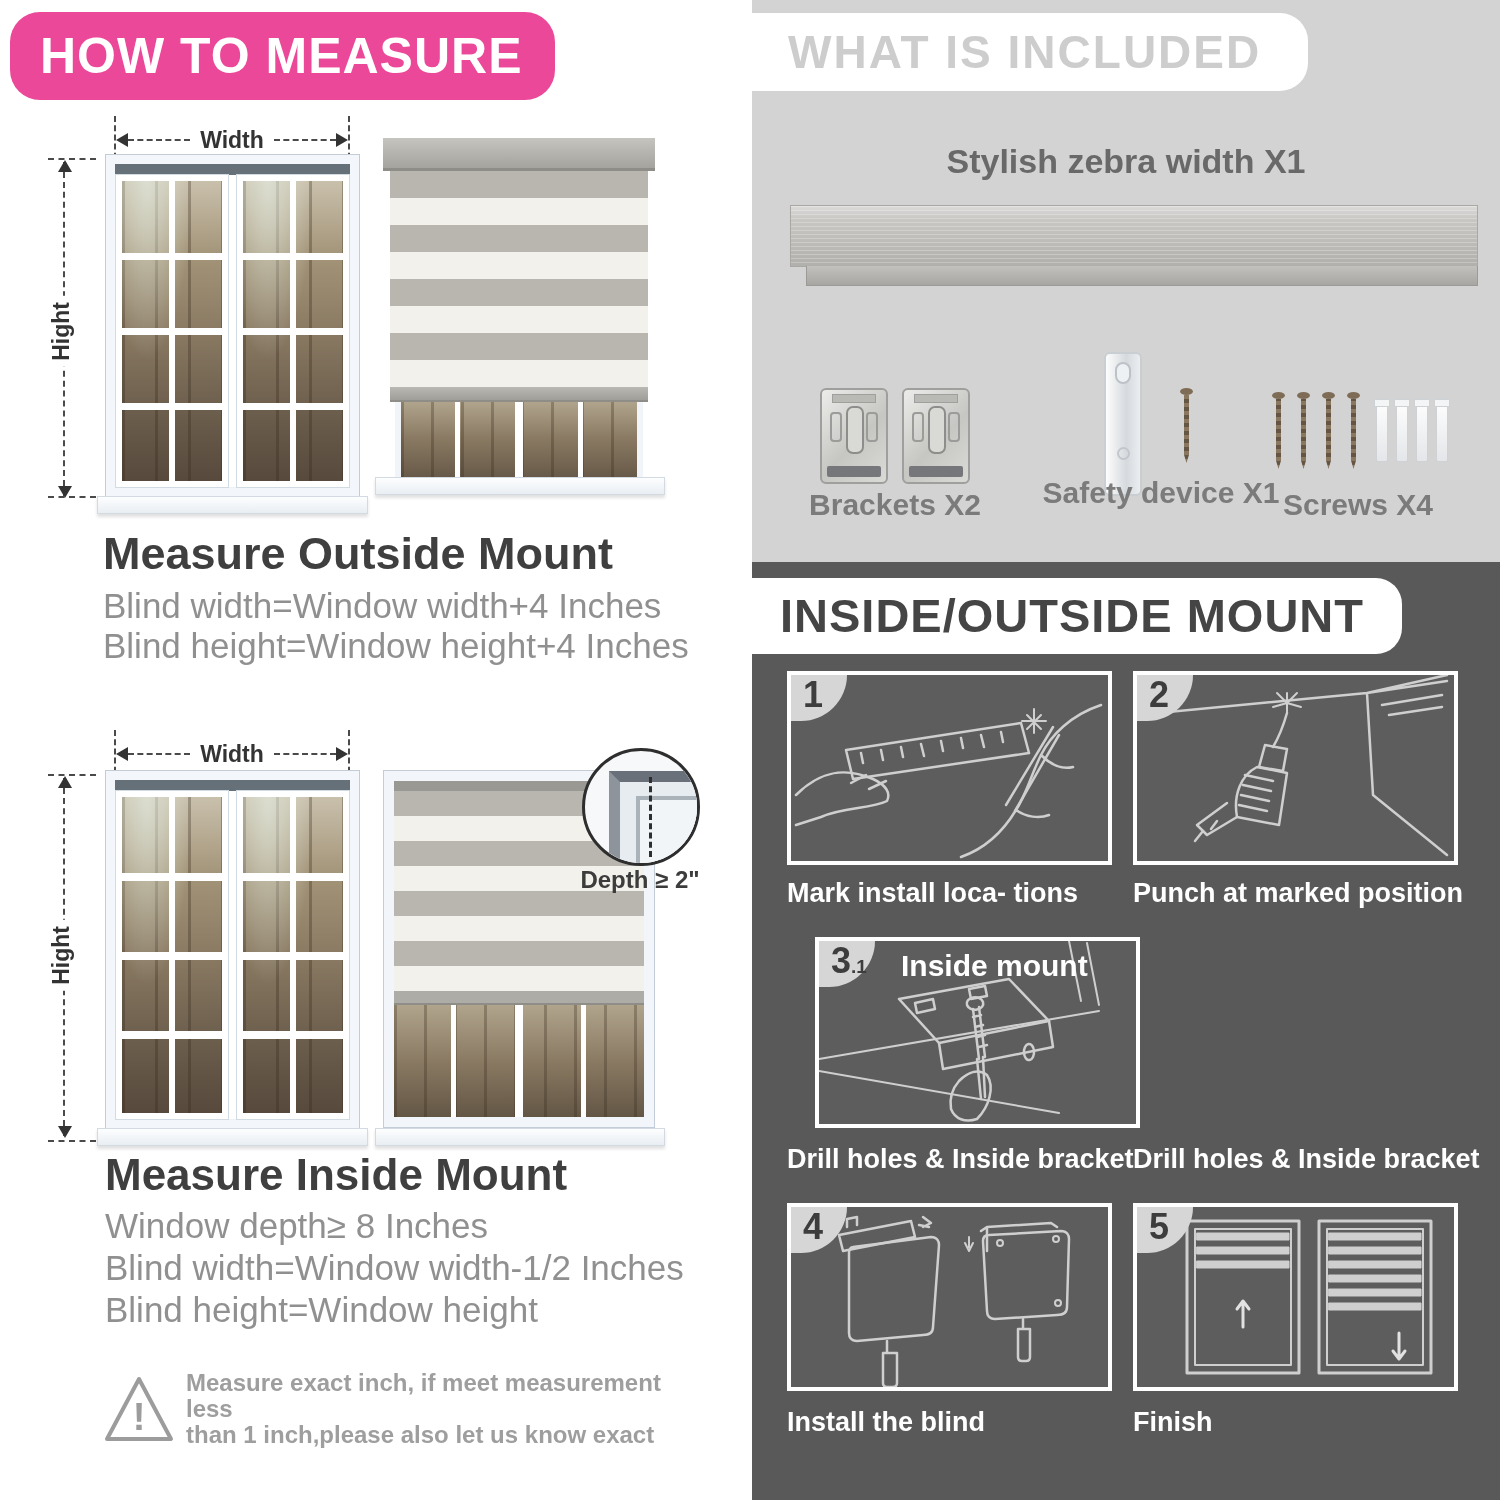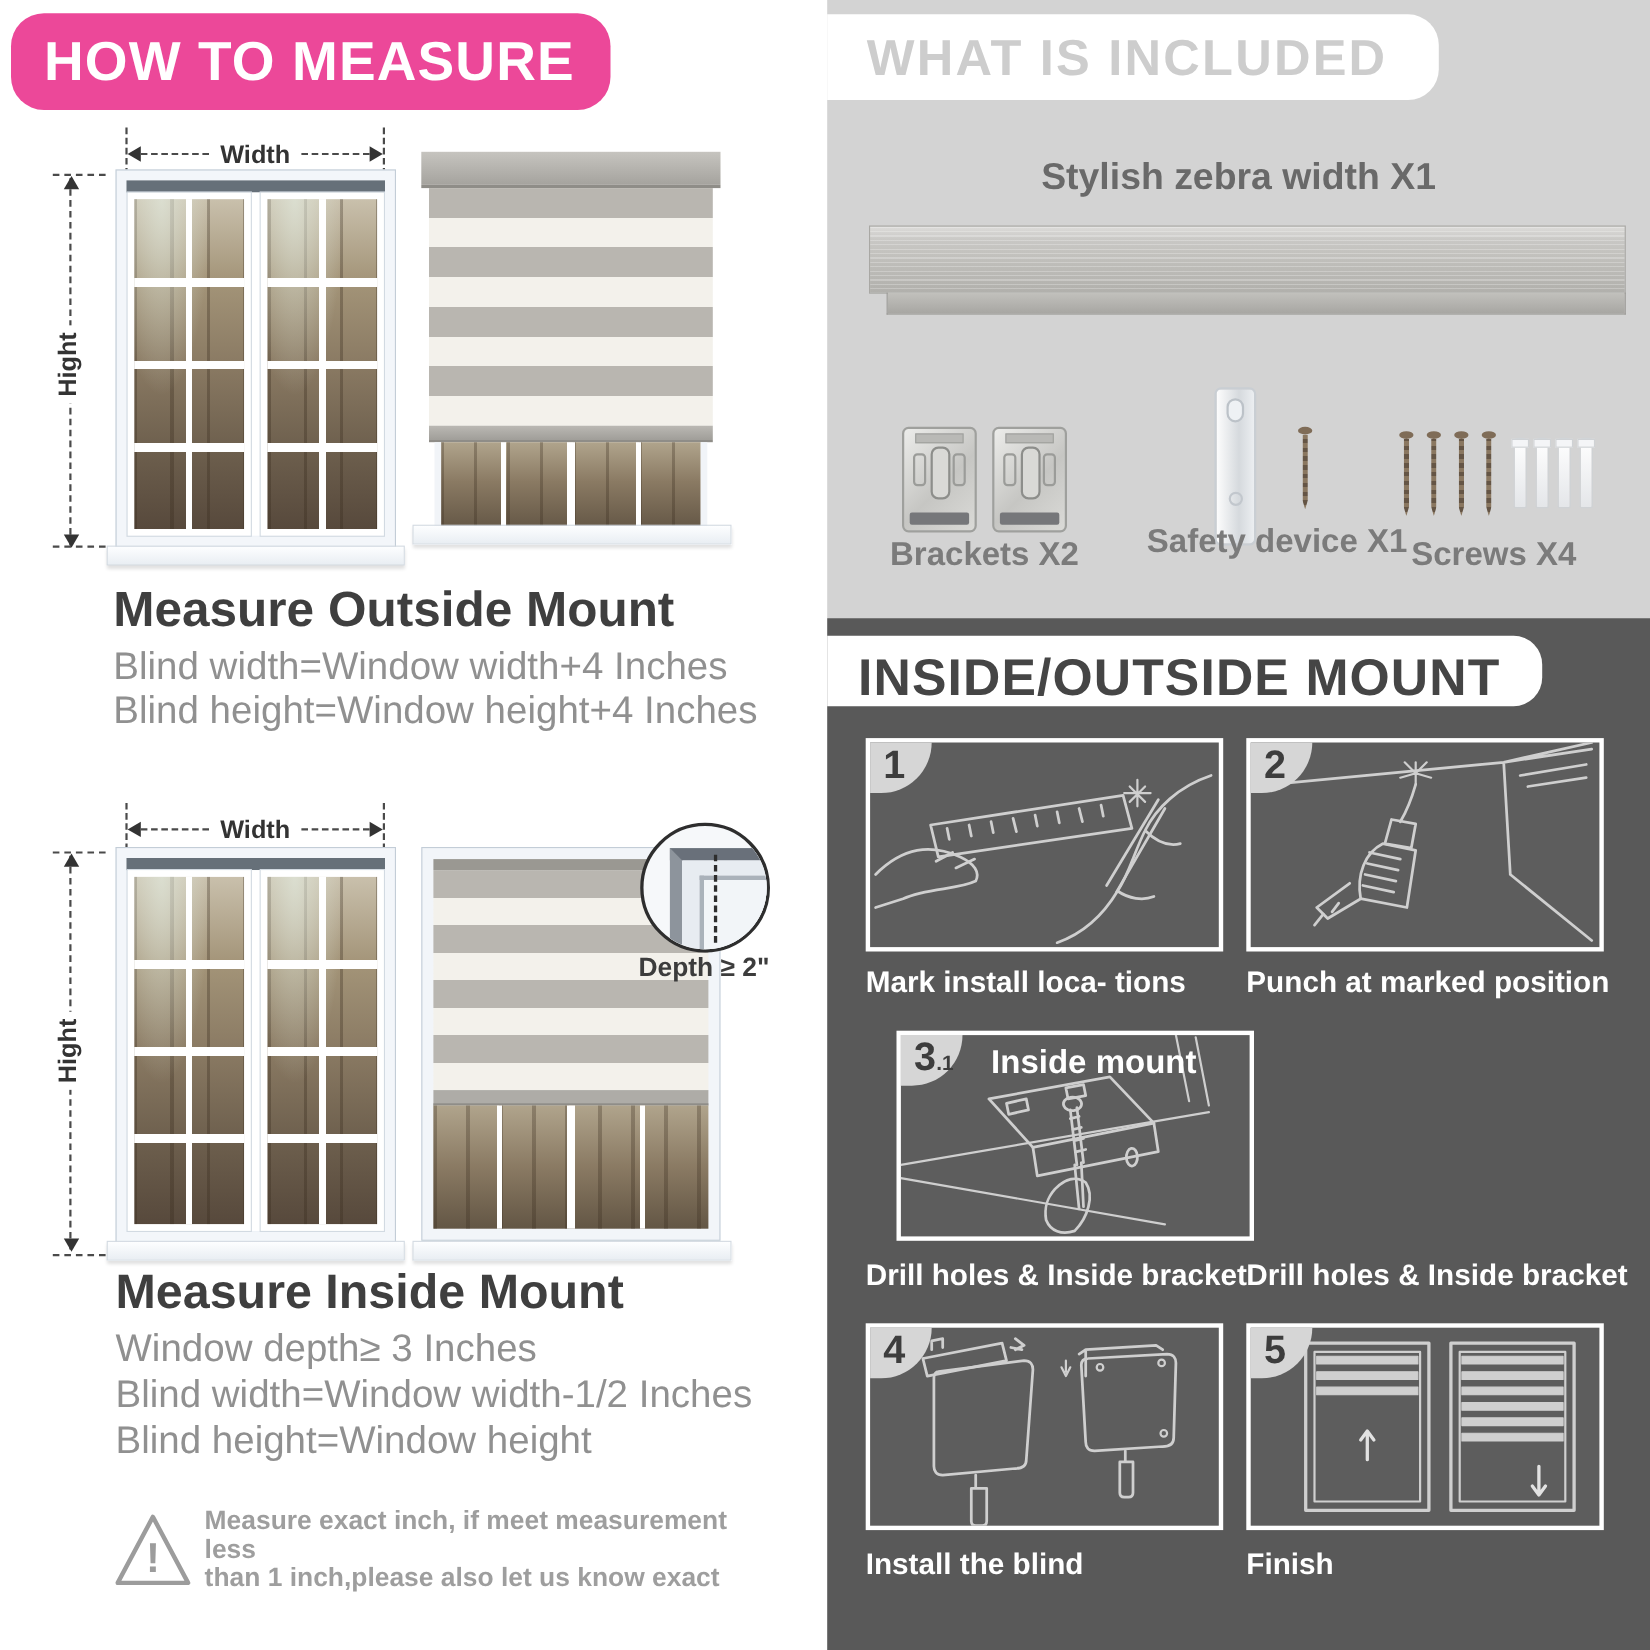--- a/index.html
+++ b/index.html
@@ -99,21 +99,21 @@
   .sd-hole{position:absolute;left:9px;top:8px;width:12px;height:18px;border:2px solid #bcc2c8;border-radius:8px;background:#eef1f4;}
   .sd-hole2{position:absolute;left:11px;bottom:34px;width:9px;height:9px;border:2px solid #c2c7cd;border-radius:50%;}
   .screw-head{width:13px;height:7px;border-radius:50%;background:#7f6c57;}
   .screw-shaft{width:5px;margin:0 auto;background:repeating-linear-gradient(0deg,#8a7760 0 4px,#655545 4px 8px);
                clip-path:polygon(0 0,100% 0,100% 88%,50% 100%,0 88%);}
   .anchor{width:10px;border:1px solid #cfd2d5;border-radius:4px 4px 2px 2px;
           background:linear-gradient(180deg,#ffffff,#e4e6e9);}
   .anchor::before{content:"";position:absolute;left:-3px;top:0;width:14px;height:6px;background:#f4f5f7;border:1px solid #cfd2d5;}
 
   .rdark{left:752px;top:562px;width:748px;height:938px;background:#595959;}
-  .mbanner{left:752px;top:578px;width:622px;height:64px;background:#fff;border-radius:0 26px 26px 0;
+  .mbanner{left:752px;top:578px;width:622px;height:76px;background:#fff;border-radius:0 26px 26px 0;
            color:#454545;font-size:47px;font-weight:700;line-height:76px;padding-left:28px;letter-spacing:1px;}
   .panel{border:4px solid #ffffff;background:#5d5d5d;box-sizing:border-box;}
   .badge{position:absolute;left:0;top:0;width:56px;height:46px;background:#d6d6d6;border-radius:0 0 50px 0;
          color:#3d3d3d;font-weight:700;font-size:36px;line-height:40px;padding-left:12px;box-sizing:border-box;}
   .badge .sub{font-size:19px;font-weight:700;}
   .ptitle{position:absolute;left:82px;top:8px;color:#fff;font-size:30px;font-weight:700;}
   .caption{position:absolute;color:#fff;font-size:27px;font-weight:700;}
   .lineart{position:absolute;inset:0;width:100%;height:100%;}
   .lineart *{vector-effect:non-scaling-stroke;}
 </style>
@@ -200,21 +200,21 @@
 
   <div class="abs dcircle" style="left:582px;top:748px;">
     <div class="dcorner">
       <div class="inner"></div>
     </div>
     <div class="ddash" style="left:64px;top:26px;height:80px;"></div>
   </div>
   <div class="abs dlabel" style="left:570px;top:866px;width:140px;">Depth ≥ 2"</div>
 
   <div class="abs h-title" style="left:105px;top:1150px;font-size:44px;">Measure Inside Mount</div>
-  <div class="abs h-line" style="left:105px;top:1206px;">Window depth≥ 3 Inches</div>
+  <div class="abs h-line" style="left:105px;top:1206px;">Window depth≥ 8 Inches</div>
   <div class="abs h-line" style="left:105px;top:1248px;">Blind width=Window width-1/2 Inches</div>
   <div class="abs h-line" style="left:105px;top:1290px;">Blind height=Window height</div>
 
   <div class="abs" style="left:100px;top:1372px;width:78px;height:76px;">
     <svg viewBox="0 0 78 76" width="78" height="76">
       <path d="M39 7 L71 67 L7 67 Z" fill="none" stroke="#9c9c9c" stroke-width="4" stroke-linejoin="round"></path>
     </svg>
     <div class="abs" style="left:0;top:24px;width:78px;text-align:center;font-size:38px;font-weight:700;color:#9c9c9c;">!</div>
   </div>
   <div class="abs warn-text" style="left:186px;top:1370px;width:500px;">

